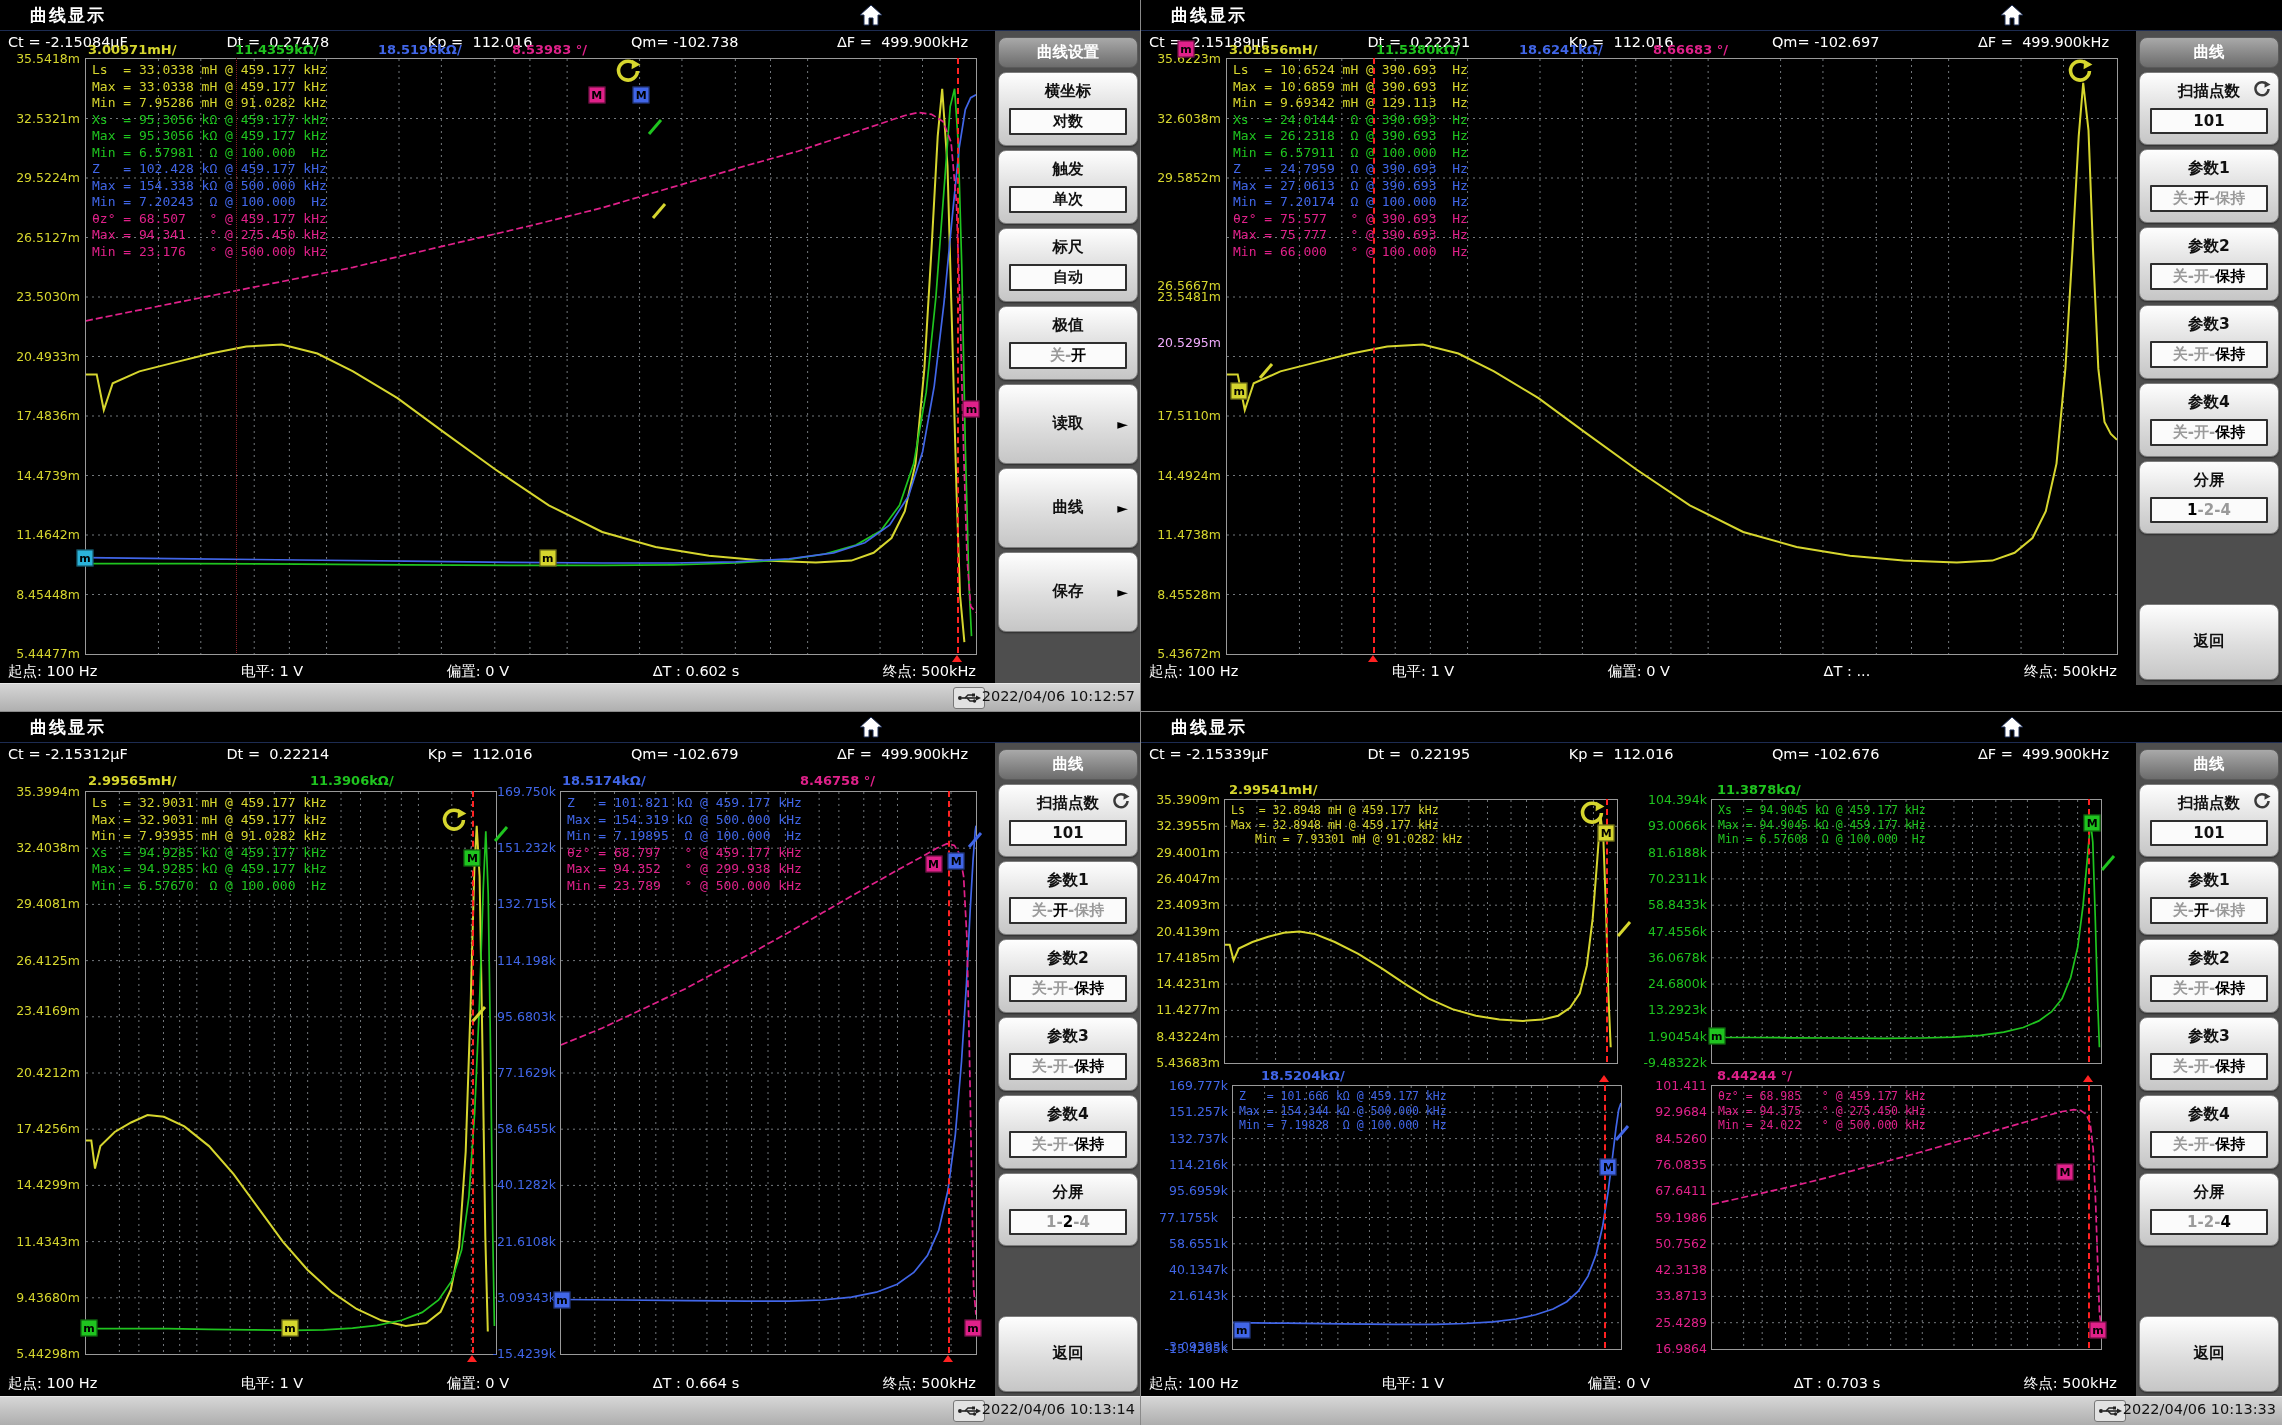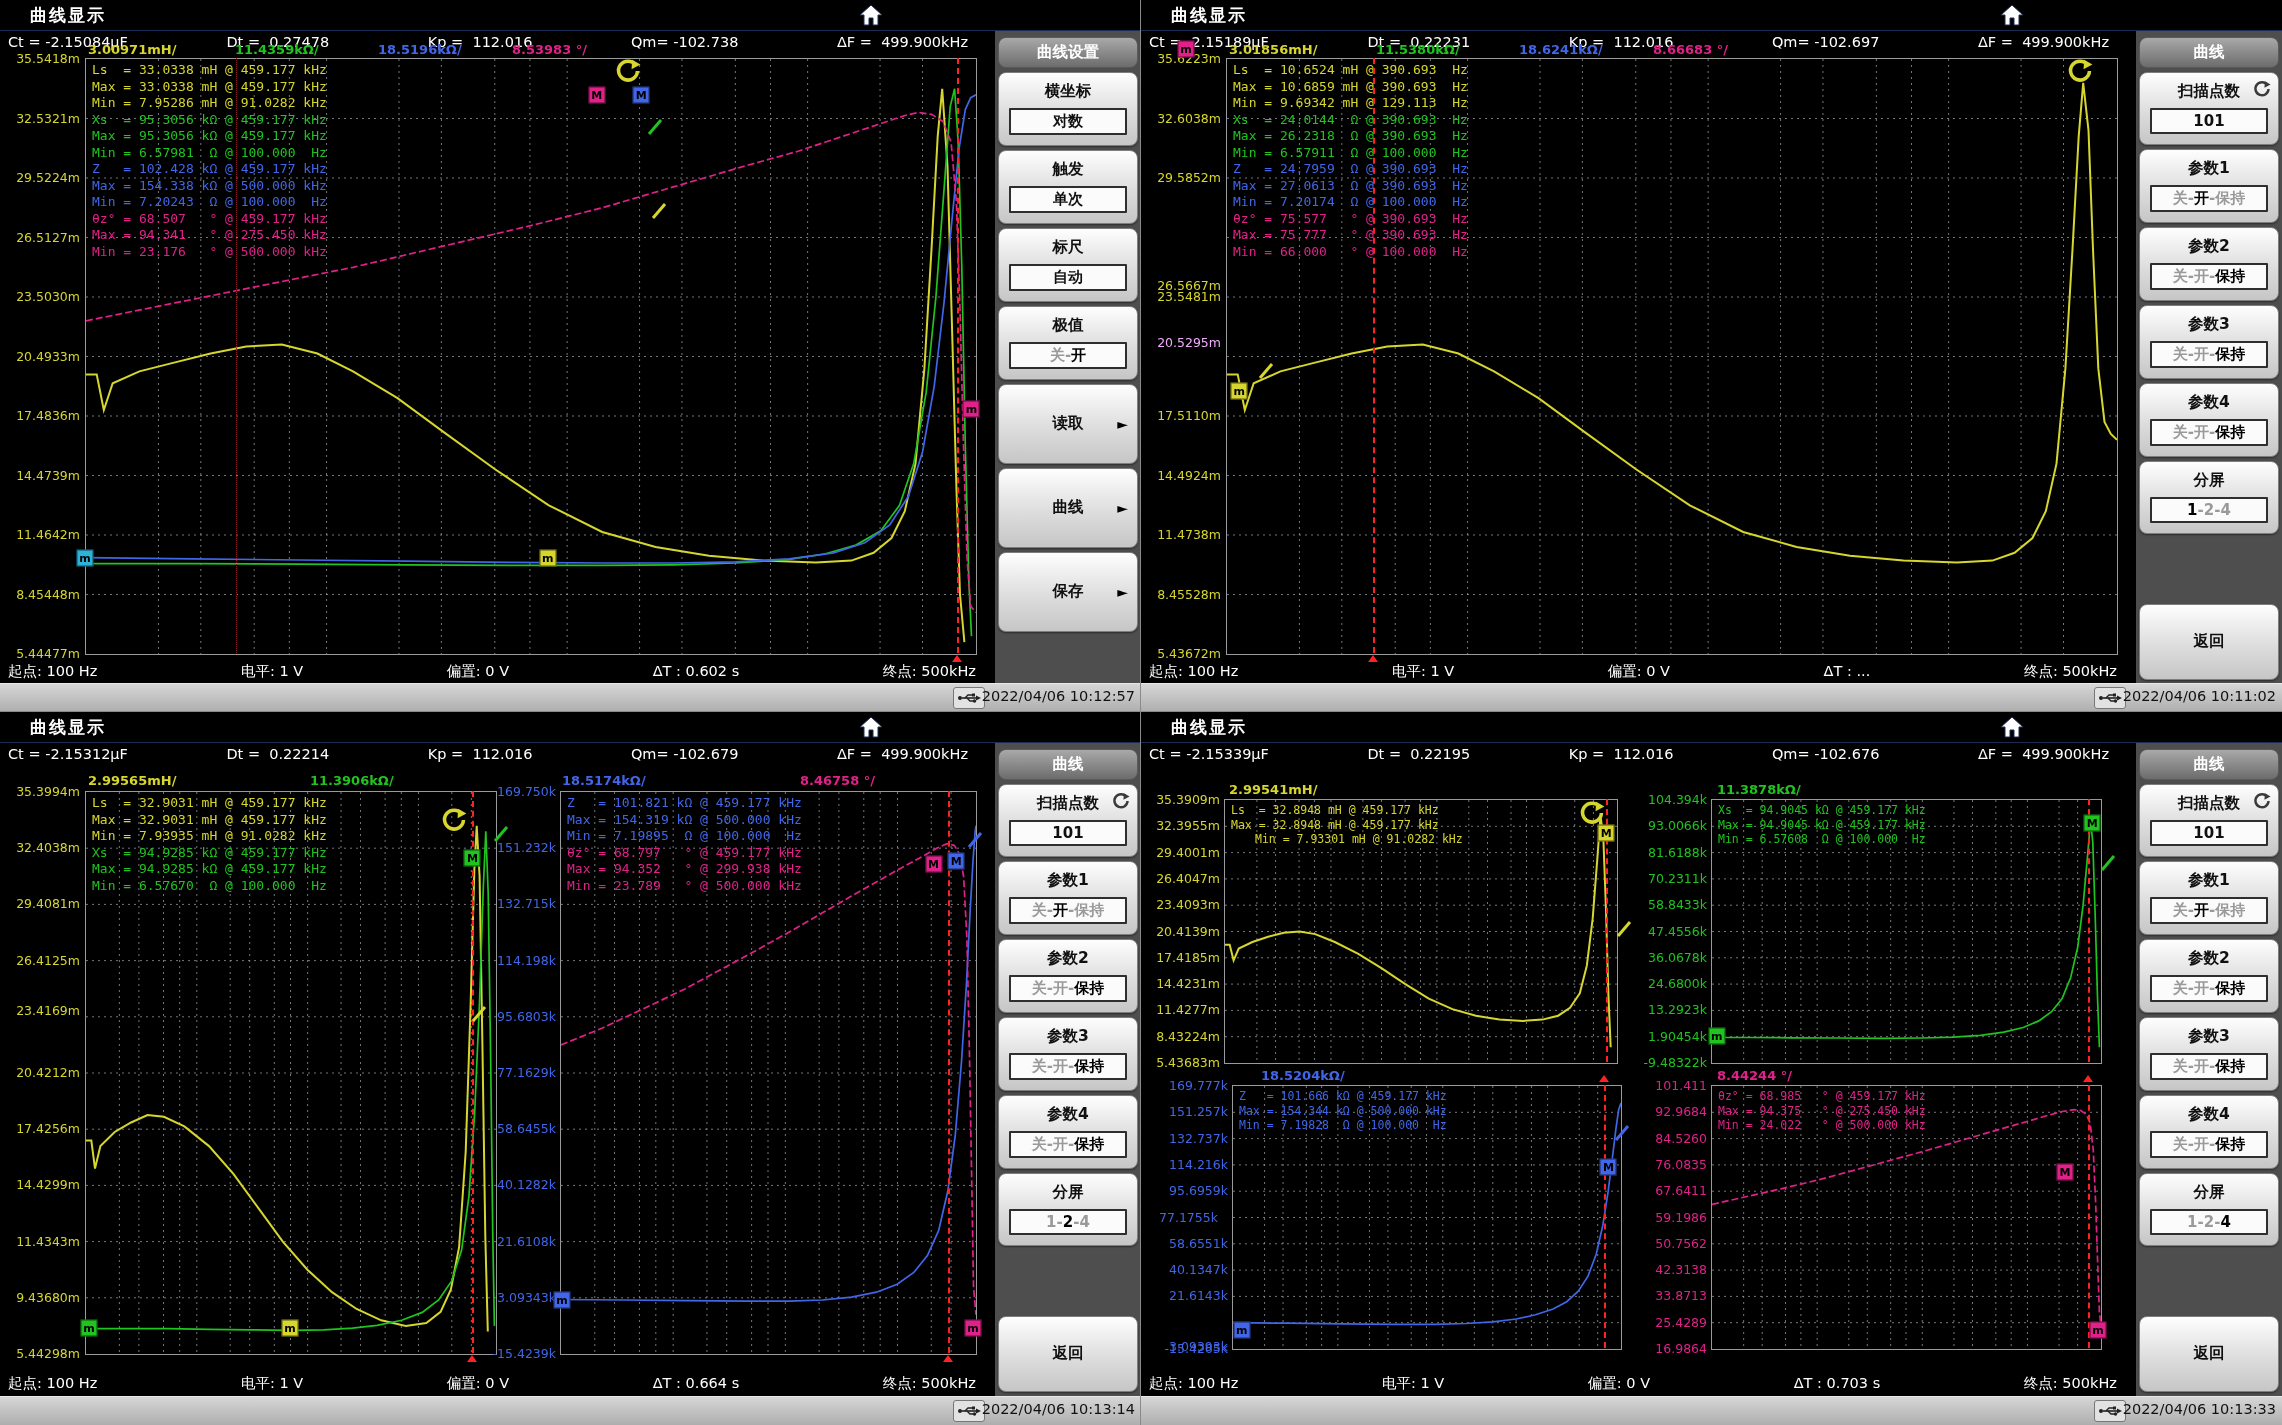--- a/index.html
+++ b/index.html
@@ -291,34 +291,20 @@
           <div class="sbtn">
             <div class="lbl">分屏</div>
             <div class="vbox"><span class="on">1</span><span class="sep">-</span><span class="off">2</span><span class="sep">-</span><span class="off">4</span></div>
           </div>
           <div class="spacer"></div>
           <div class="sbtn menu" style="height: 56px; margin-bottom: 2px;">
             <div class="lbl">返回</div>
           </div>
         </div>
     </div>
-    <div class="strip">
-      <span class="usb">
-        <svg width="24" height="12" viewBox="0 0 24 12">
-          <circle cx="3" cy="6" r="2" fill="#222"></circle>
-          <line x1="5" y1="6" x2="19" y2="6" stroke="#222" stroke-width="1.6"></line>
-          <polyline points="8,6 11,3 15,3" stroke="#222" stroke-width="1.4" fill="none"></polyline>
-          <rect x="15" y="1.5" width="3" height="3" fill="#222"></rect>
-          <polyline points="10,6 13,9 16,9" stroke="#222" stroke-width="1.4" fill="none"></polyline>
-          <circle cx="17.5" cy="9" r="1.7" fill="#222"></circle>
-          <polygon points="19,3.5 24,6 19,8.5" fill="#222"></polygon>
-        </svg>
-      </span>
-      <span class="ts">2022/04/06 10:11:02</span>
-    </div>
   </div>
     <div class="quad">
     <div class="titlebar">
       <span class="t">曲线显示</span>
       <span class="home">
         <svg width="26" height="24" viewBox="0 0 26 24">
           <polygon points="13,2 24,12 20,12 20,22 15,22 15,15 11,15 11,22 6,22 6,12 2,12" fill="#ffffff" stroke="#1d2c52" stroke-width="1"></polygon>
         </svg>
       </span>
     </div>

